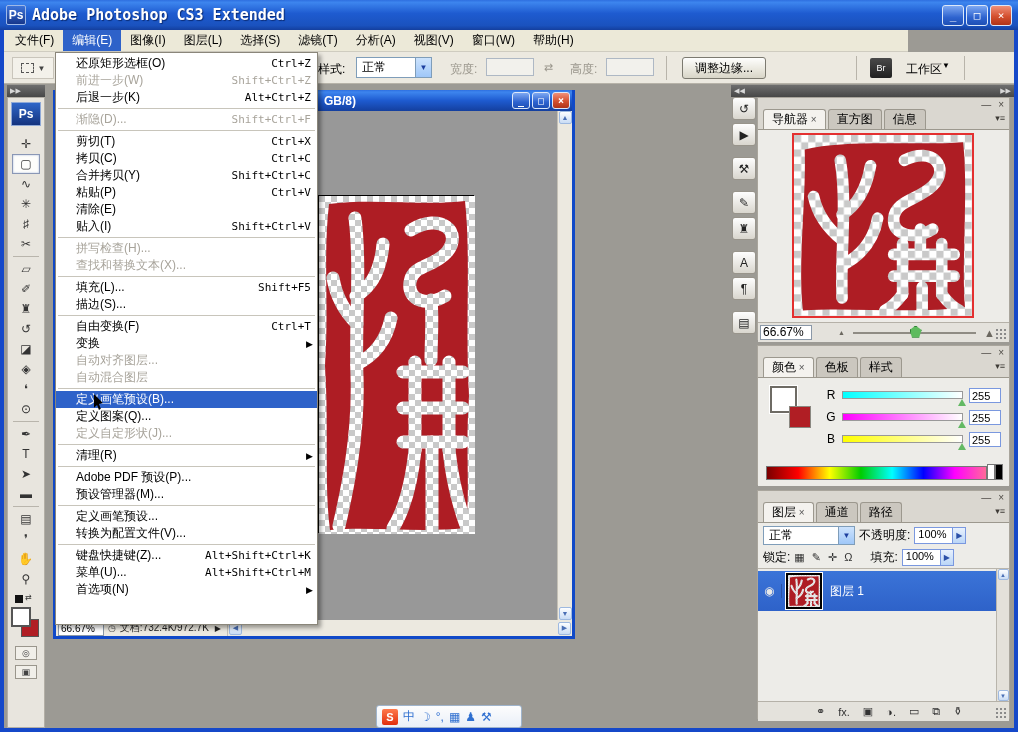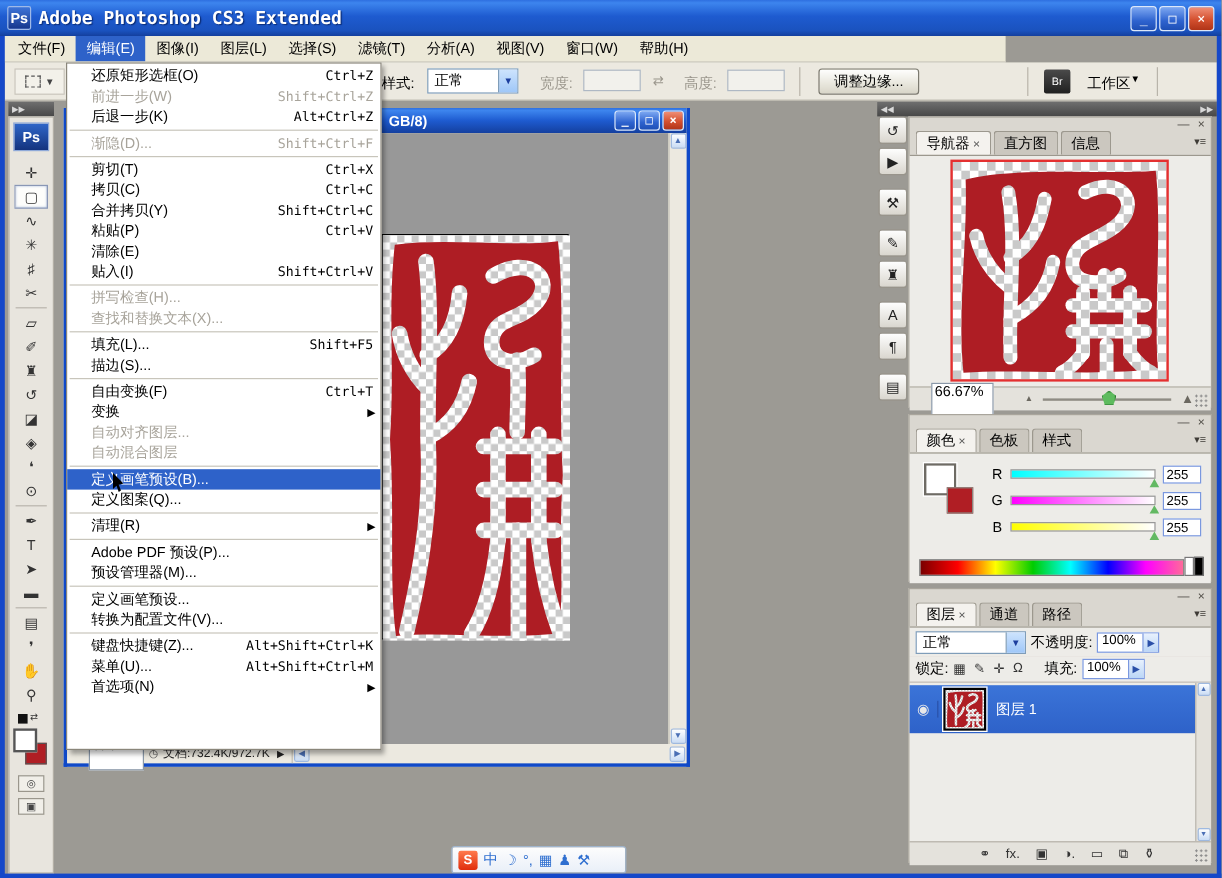--- a/index.html
+++ b/index.html
@@ -10,21 +10,21 @@
   .titlebar{position:absolute;left:0;top:0;width:1018px;height:30px;
     background:linear-gradient(180deg,#2E6FE0 0%,#3D85EE 8%,#1E5BD0 45%,#1A52BE 85%,#143F9E 100%);
     display:flex;align-items:center;padding:0 6px;box-sizing:border-box}
   .ps-badge{width:20px;height:20px;background:linear-gradient(#3E74D8,#16378C);color:#fff;font-weight:bold;
     font-size:12px;display:flex;align-items:center;justify-content:center;border:1px solid #9FB9E8;border-radius:2px;margin-right:6px}
   .title-text{color:#fff;font-family:"DejaVu Sans Mono",monospace;font-weight:bold;font-size:15px;text-shadow:1px 1px 1px #0A2B74}
   .winbtns{margin-left:auto;display:flex;gap:2px}
   .xp-btn{width:22px;height:21px;border-radius:3px;border:1px solid #DCE8FA;color:#fff;font-size:11px;line-height:19px;
     text-align:center;background:linear-gradient(#7DA8F2,#2E63CF 60%,#1E4FB5);font-family:"DejaVu Sans Mono",monospace}
   .xp-btn.close{background:linear-gradient(#F09078,#D4502F 55%,#B03418)}
-  .menubar{position:absolute;left:0;top:30px;width:838px;height:22px;background:#ECE9D8;border-bottom:1px solid #CFCCC0;
+  .menubar{position:absolute;left:0;top:30px;width:908px;height:22px;background:#ECE9D8;border-bottom:1px solid #CFCCC0;
     display:flex;align-items:center;padding-left:6px;box-sizing:border-box}
   .mb-item{padding:2px 9px;color:#000}
   .mb-item.active{background:#2E62C9;color:#fff}
   
   .optionsbar{position:absolute;left:4px;top:52px;width:1010px;height:32px;background:#ECE9E0;border-bottom:1px solid #B6B2A8}
   .ob-sep{position:absolute;top:4px;width:1px;height:24px;background:#B8B4AA}
   .preset-box{position:absolute;left:8px;top:5px;width:42px;height:22px;border:1px solid #C9C5BB;background:#F3F1EA;
     display:flex;align-items:center;justify-content:center;gap:4px}
   .dash-sq{width:13px;height:10px;border:1px dashed #555}
   .ob-label{position:absolute;top:9px;color:#000}
@@ -57,21 +57,21 @@
   .doc-title{height:21px;background:linear-gradient(180deg,#2E6FE0,#3D85EE 10%,#1E5BD0 50%,#143F9E);display:flex;align-items:center;
     color:#fff;font-weight:bold;font-size:12px;padding-left:268px;box-sizing:border-box}
   .doc-title .winbtns .xp-btn{width:18px;height:17px;line-height:15px;font-size:10px}
   .doc-client{position:absolute;left:0;top:21px;right:15px;bottom:16px;background:#989898;overflow:hidden}
   .canvas{position:absolute;left:262px;top:84px;width:156px;height:338px;border:1px solid #000;background:#fff}
   .vscroll{position:absolute;right:0;top:21px;bottom:16px;width:15px;background:#ECE9E0;border-left:1px solid #C4C0B6;
     display:flex;flex-direction:column;justify-content:space-between;align-items:center;font-size:7px;color:#4A6FB5}
   .sc-btn{width:13px;height:13px;border:1px solid #9EB9E0;background:linear-gradient(#FDFEFF,#C9DCF5);border-radius:2px;
     display:flex;align-items:center;justify-content:center}
   .doc-bottom{position:absolute;left:0;bottom:0;right:0;height:16px;background:#ECE9E0;display:flex;align-items:center;font-size:10px}
-  .zoom-box{width:46px;height:27px;background:#fff;border:1px solid #8A98A8;margin-left:18px;padding:0 2px;line-height:13px}
+  .zoom-box{width:46px;height:15px;background:#fff;border:1px solid #8A98A8;margin-left:2px;padding:0 2px;line-height:13px}
   .status-ic{margin:0 4px;color:#555;font-size:9px}
   .doc-info{color:#222;white-space:nowrap}
   .status-arrow{margin:0 6px;color:#222;font-size:8px}
   .hscroll{flex:1;height:15px;border-left:1px solid #C4C0B6;display:flex;align-items:center;justify-content:space-between;
     font-size:7px;color:#4A6FB5;padding:0 1px}
   
   .edit-menu{position:absolute;left:55px;top:52px;width:263px;height:573px;background:#FFFFFF;border:1px solid #8A867A;
     box-shadow:3px 3px 4px rgba(0,0,0,.35);z-index:50;padding-top:2px;box-sizing:border-box}
   .em-row{height:17px;display:flex;align-items:center;padding:0 6px 0 20px;position:relative}
   .em-row.dis{color:#A8A49B}
@@ -594,20 +594,23 @@
       <span class="em-label" data-interactable="false">自动混合图层</span>
     </div>
     <div class="em-sep" data-interactable="false"></div>
     <div class="em-row hl" data-interactable="true">
       <span class="em-label" data-interactable="false">定义画笔预设(B)...</span>
       <span class="cursor" data-interactable="false"></span>
     </div>
     <div class="em-row" data-interactable="true">
       <span class="em-label" data-interactable="false">定义图案(Q)...</span>
     </div>
+    <div class="em-row dis" data-interactable="true">
+      <span class="em-label" data-interactable="false">定义自定形状(J)...</span>
+    </div>
     <div class="em-sep" data-interactable="false"></div>
     <div class="em-row" data-interactable="true">
       <span class="em-label" data-interactable="false">清理(R)</span>
       <span class="em-sub" data-interactable="false">▶</span>
     </div>
     <div class="em-sep" data-interactable="false"></div>
     <div class="em-row" data-interactable="true">
       <span class="em-label" data-interactable="false">Adobe PDF 预设(P)...</span>
     </div>
     <div class="em-row" data-interactable="true">

